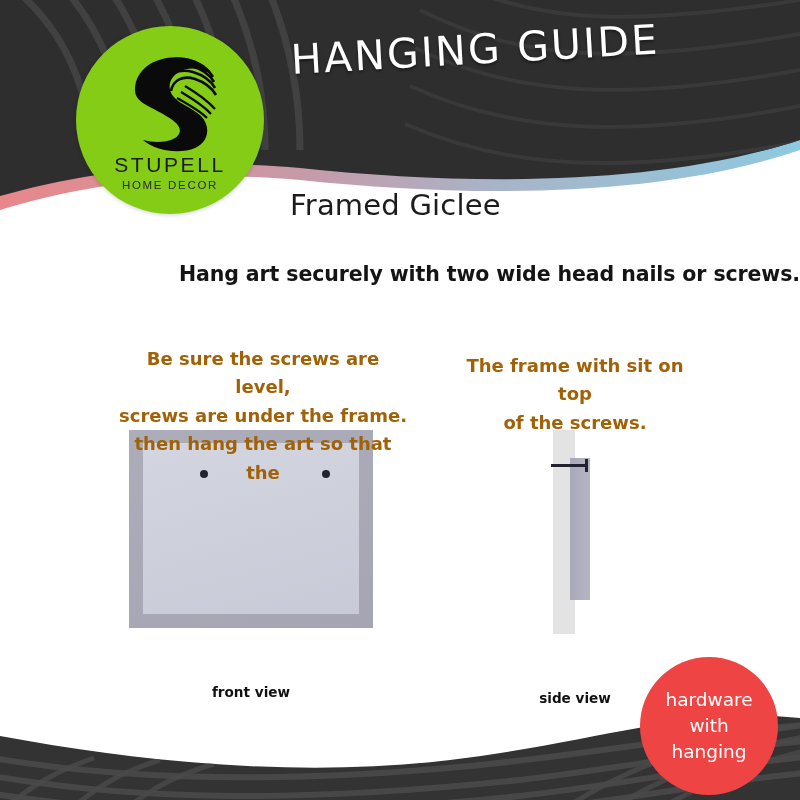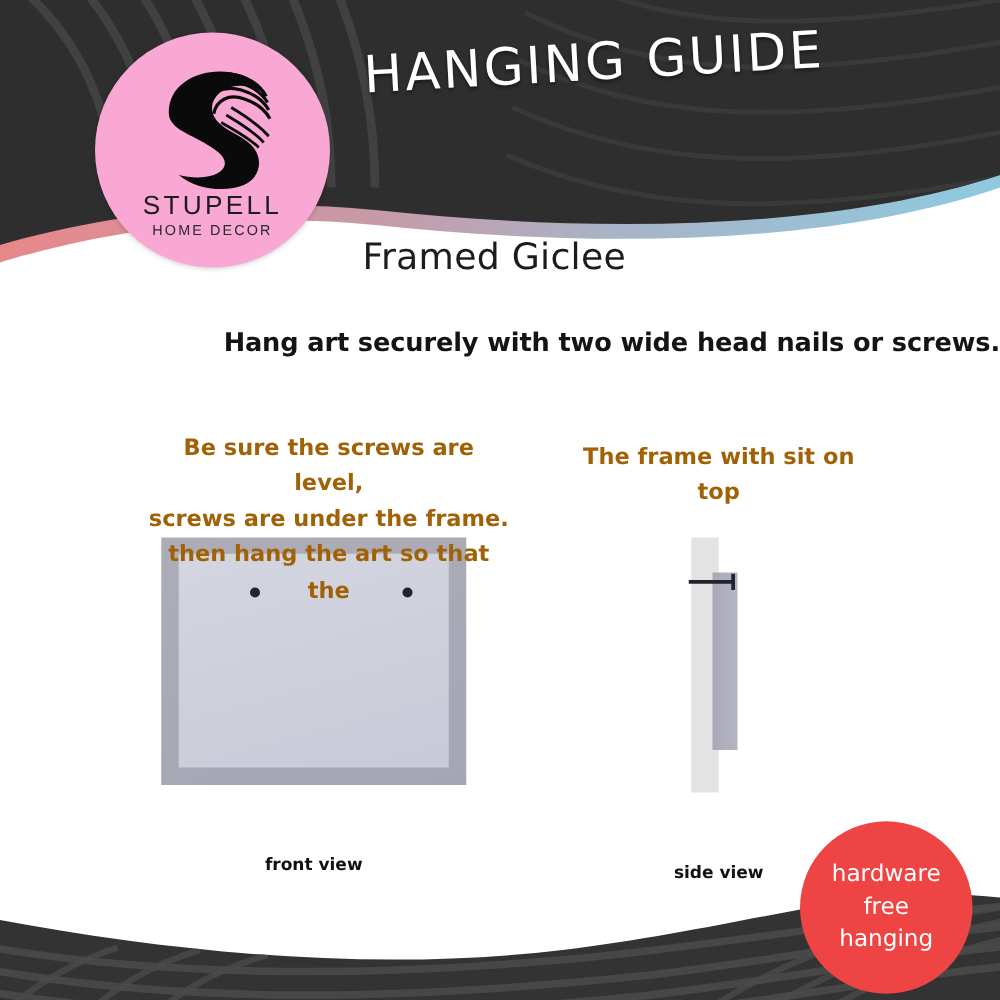--- a/index.html
+++ b/index.html
@@ -32,21 +32,21 @@
   }
 
   
   #logo-badge {
     position: absolute;
     left: 76px;
     top: 26px;
     width: 188px;
     height: 188px;
     border-radius: 50%;
-    background: #f9a8d4;
+    background: #84cc16;
     box-shadow: 0 1px 4px rgba(0,0,0,0.18);
     z-index: 20;
     display: flex;
     flex-direction: column;
     align-items: center;
     justify-content: flex-start;
   }
   #logo-mark {
     margin-top: 22px;
     width: 106px;
@@ -341,20 +341,21 @@
   <div id="main-instruction">Hang art securely with two wide head nails or screws.</div>
 
   <div id="front-caption" class="caption-block">
     <div>Be sure the screws are level,</div>
     <div>screws are under the frame.</div>
     <div>then hang the art so that the</div>
   </div>
 
   <div id="side-caption" class="caption-block">
     <div>The frame with sit on top</div>
+    <div>of the screws.</div>
   </div>
 
   <div id="front-view-diagram">
     <div id="front-view-mat">
       <div id="screw-dot-left" class="screw-dot"></div>
       <div id="screw-dot-right" class="screw-dot"></div>
     </div>
   </div>
 
   <div id="side-view-diagram">
@@ -362,17 +363,17 @@
     <div id="side-frame-strip"></div>
     <div id="side-screw"></div>
     <div id="side-screw-head"></div>
   </div>
 
   <div id="front-view-label" class="view-label">front view</div>
   <div id="side-view-label" class="view-label">side view</div>
 
   <div id="hardware-badge">
     <span>hardware</span>
-    <span>free</span>
+    <span>with</span>
     <span>hanging</span>
   </div>
 
 </div>
 
 </body></html>

